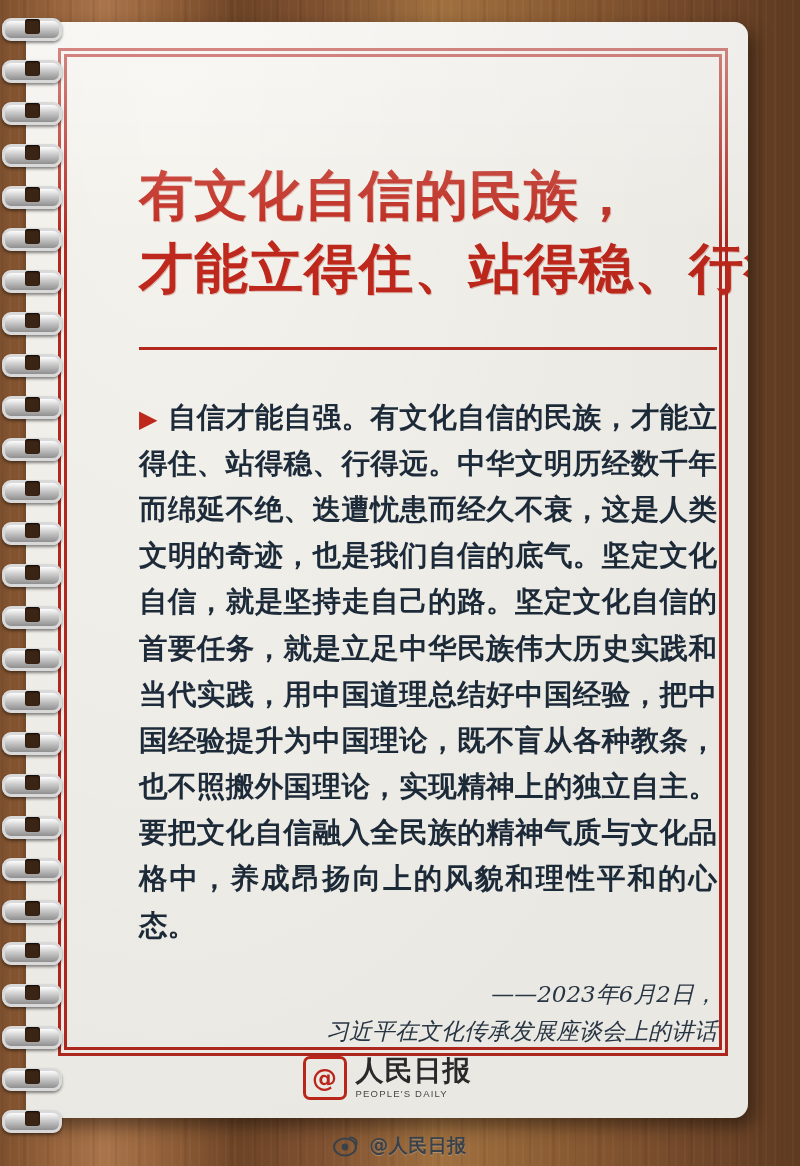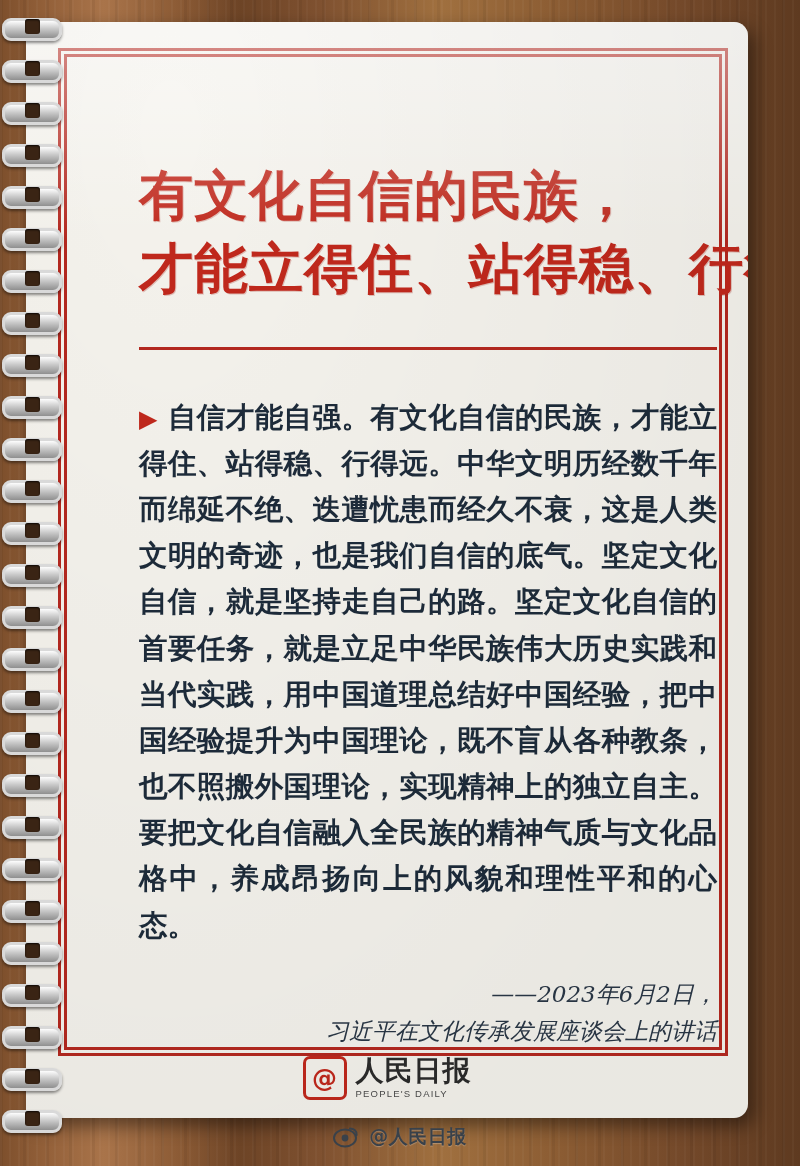--- a/index.html
+++ b/index.html
@@ -200,21 +200,21 @@
     font-size: 9.5px;
     letter-spacing: 1.2px;
     margin-top: 4px;
   }
 
   
   .watermark {
     position: absolute;
     left: 0;
     right: 0;
-    bottom: 16px;
+    bottom: 7px;
     display: flex;
     align-items: center;
     justify-content: center;
     gap: 10px;
     color: #3d4category;
   }
   .wm-eye {
     width: 26px;
     height: 22px;
     position: relative;

